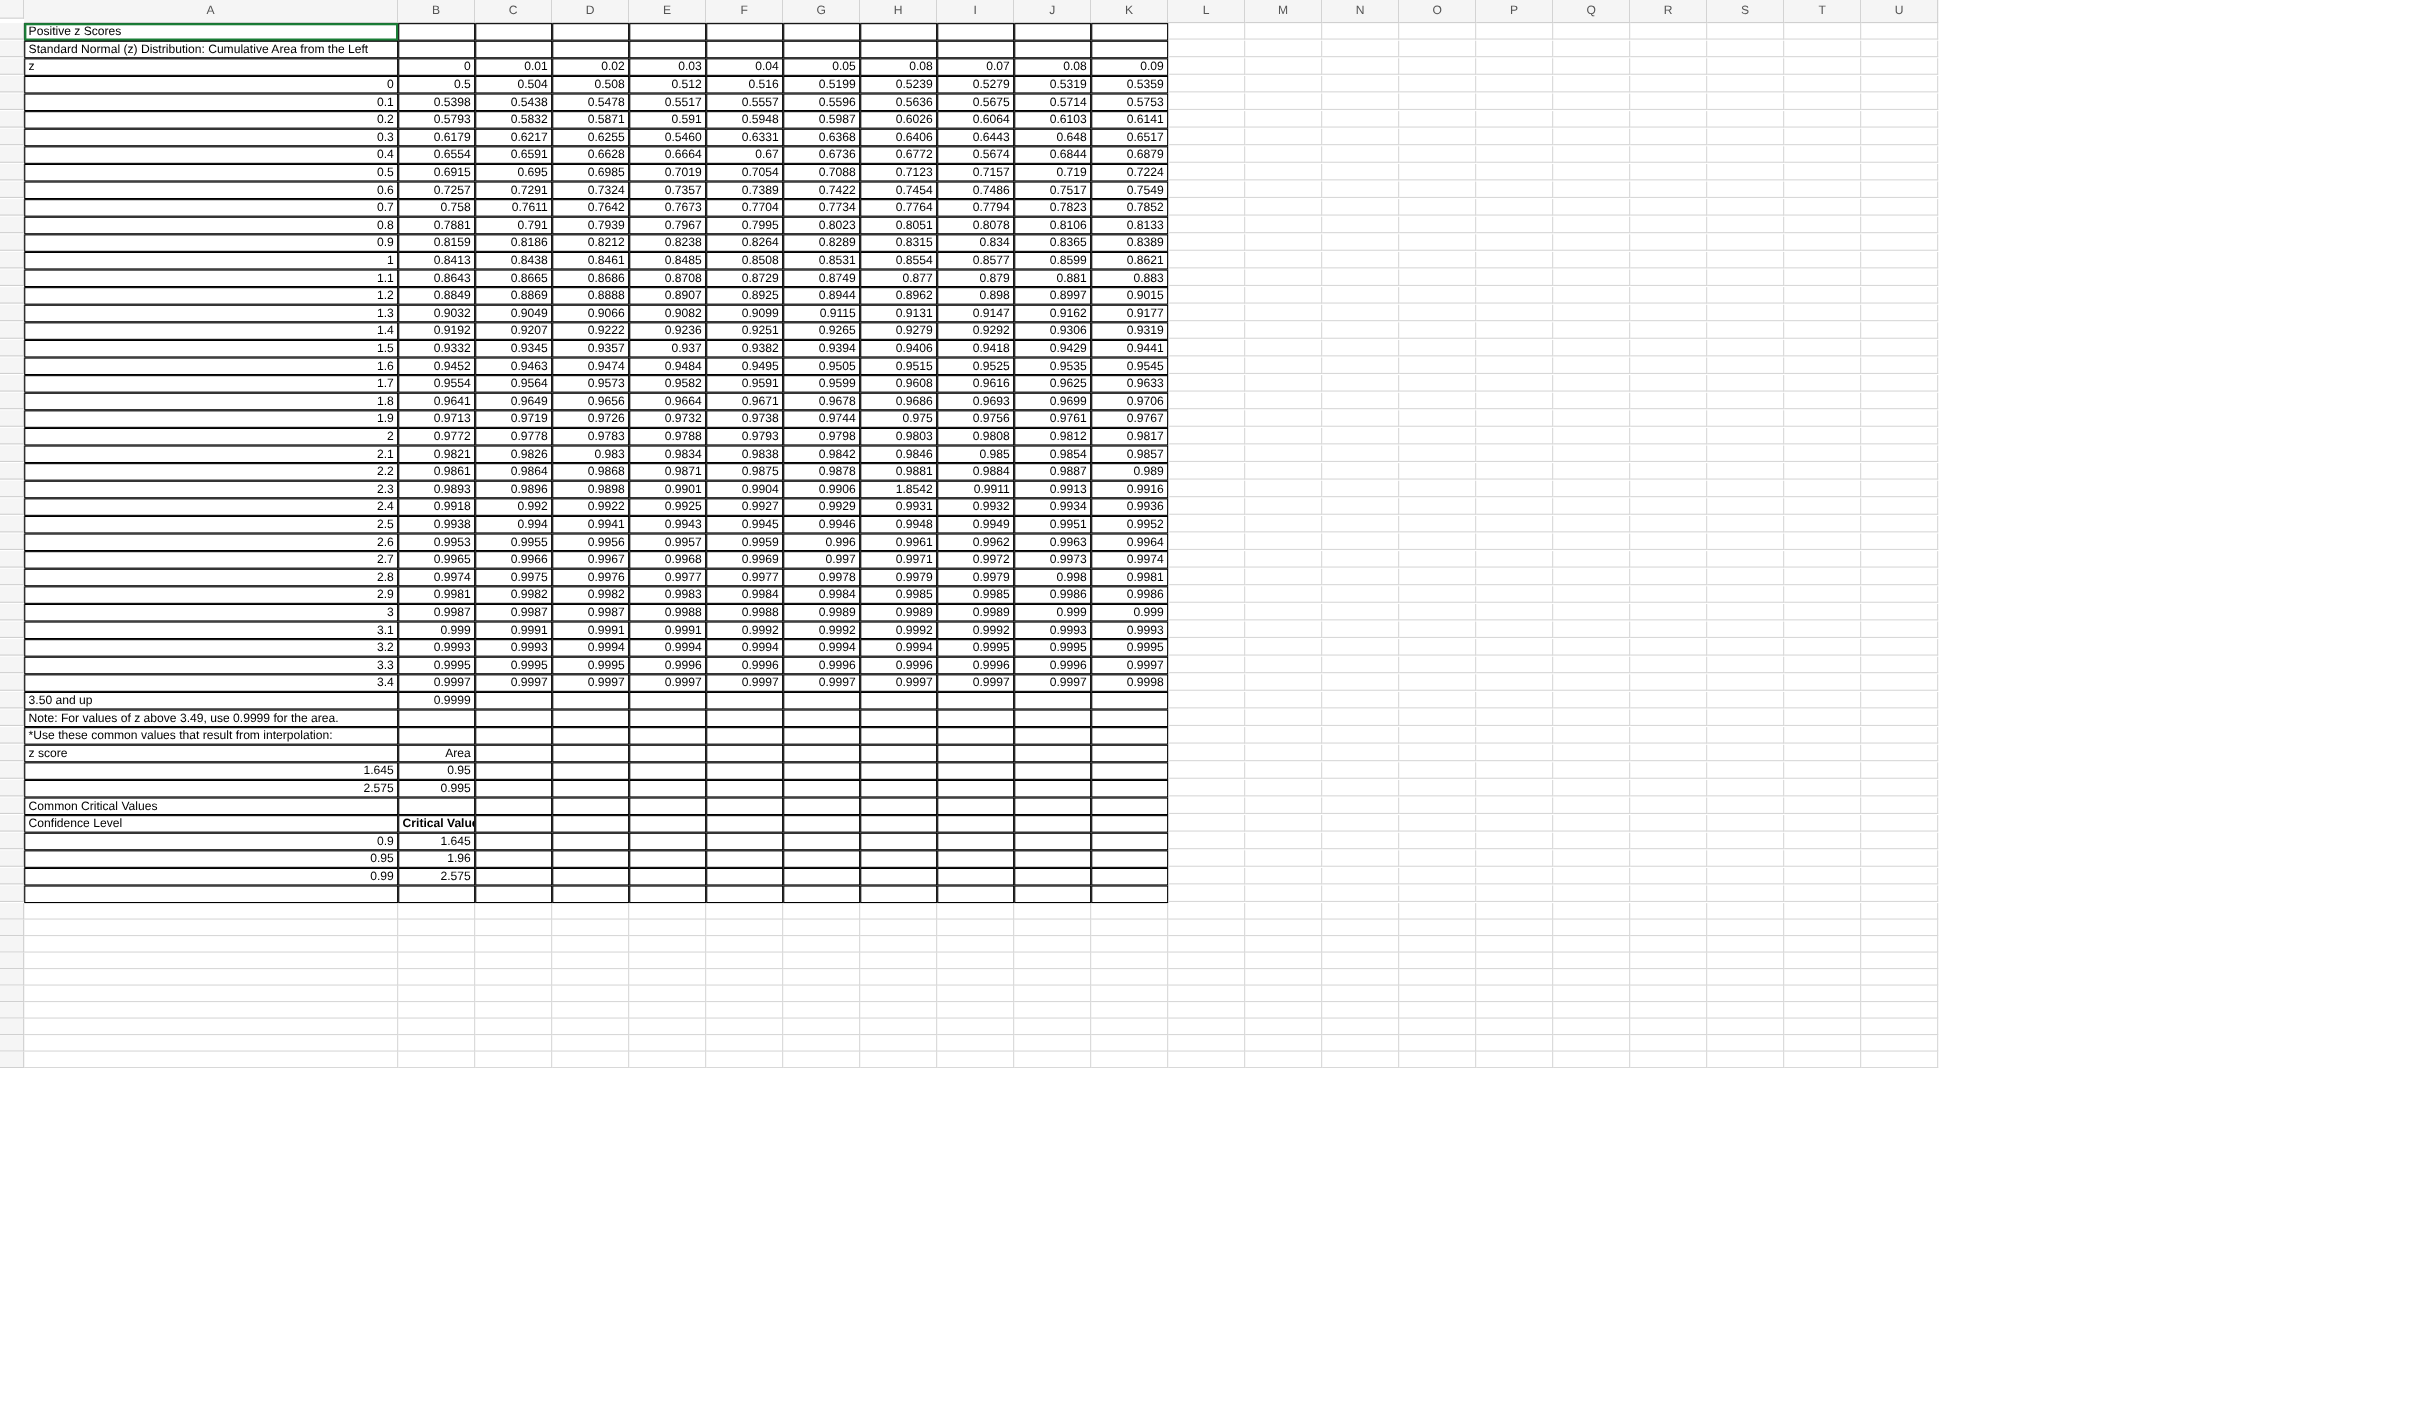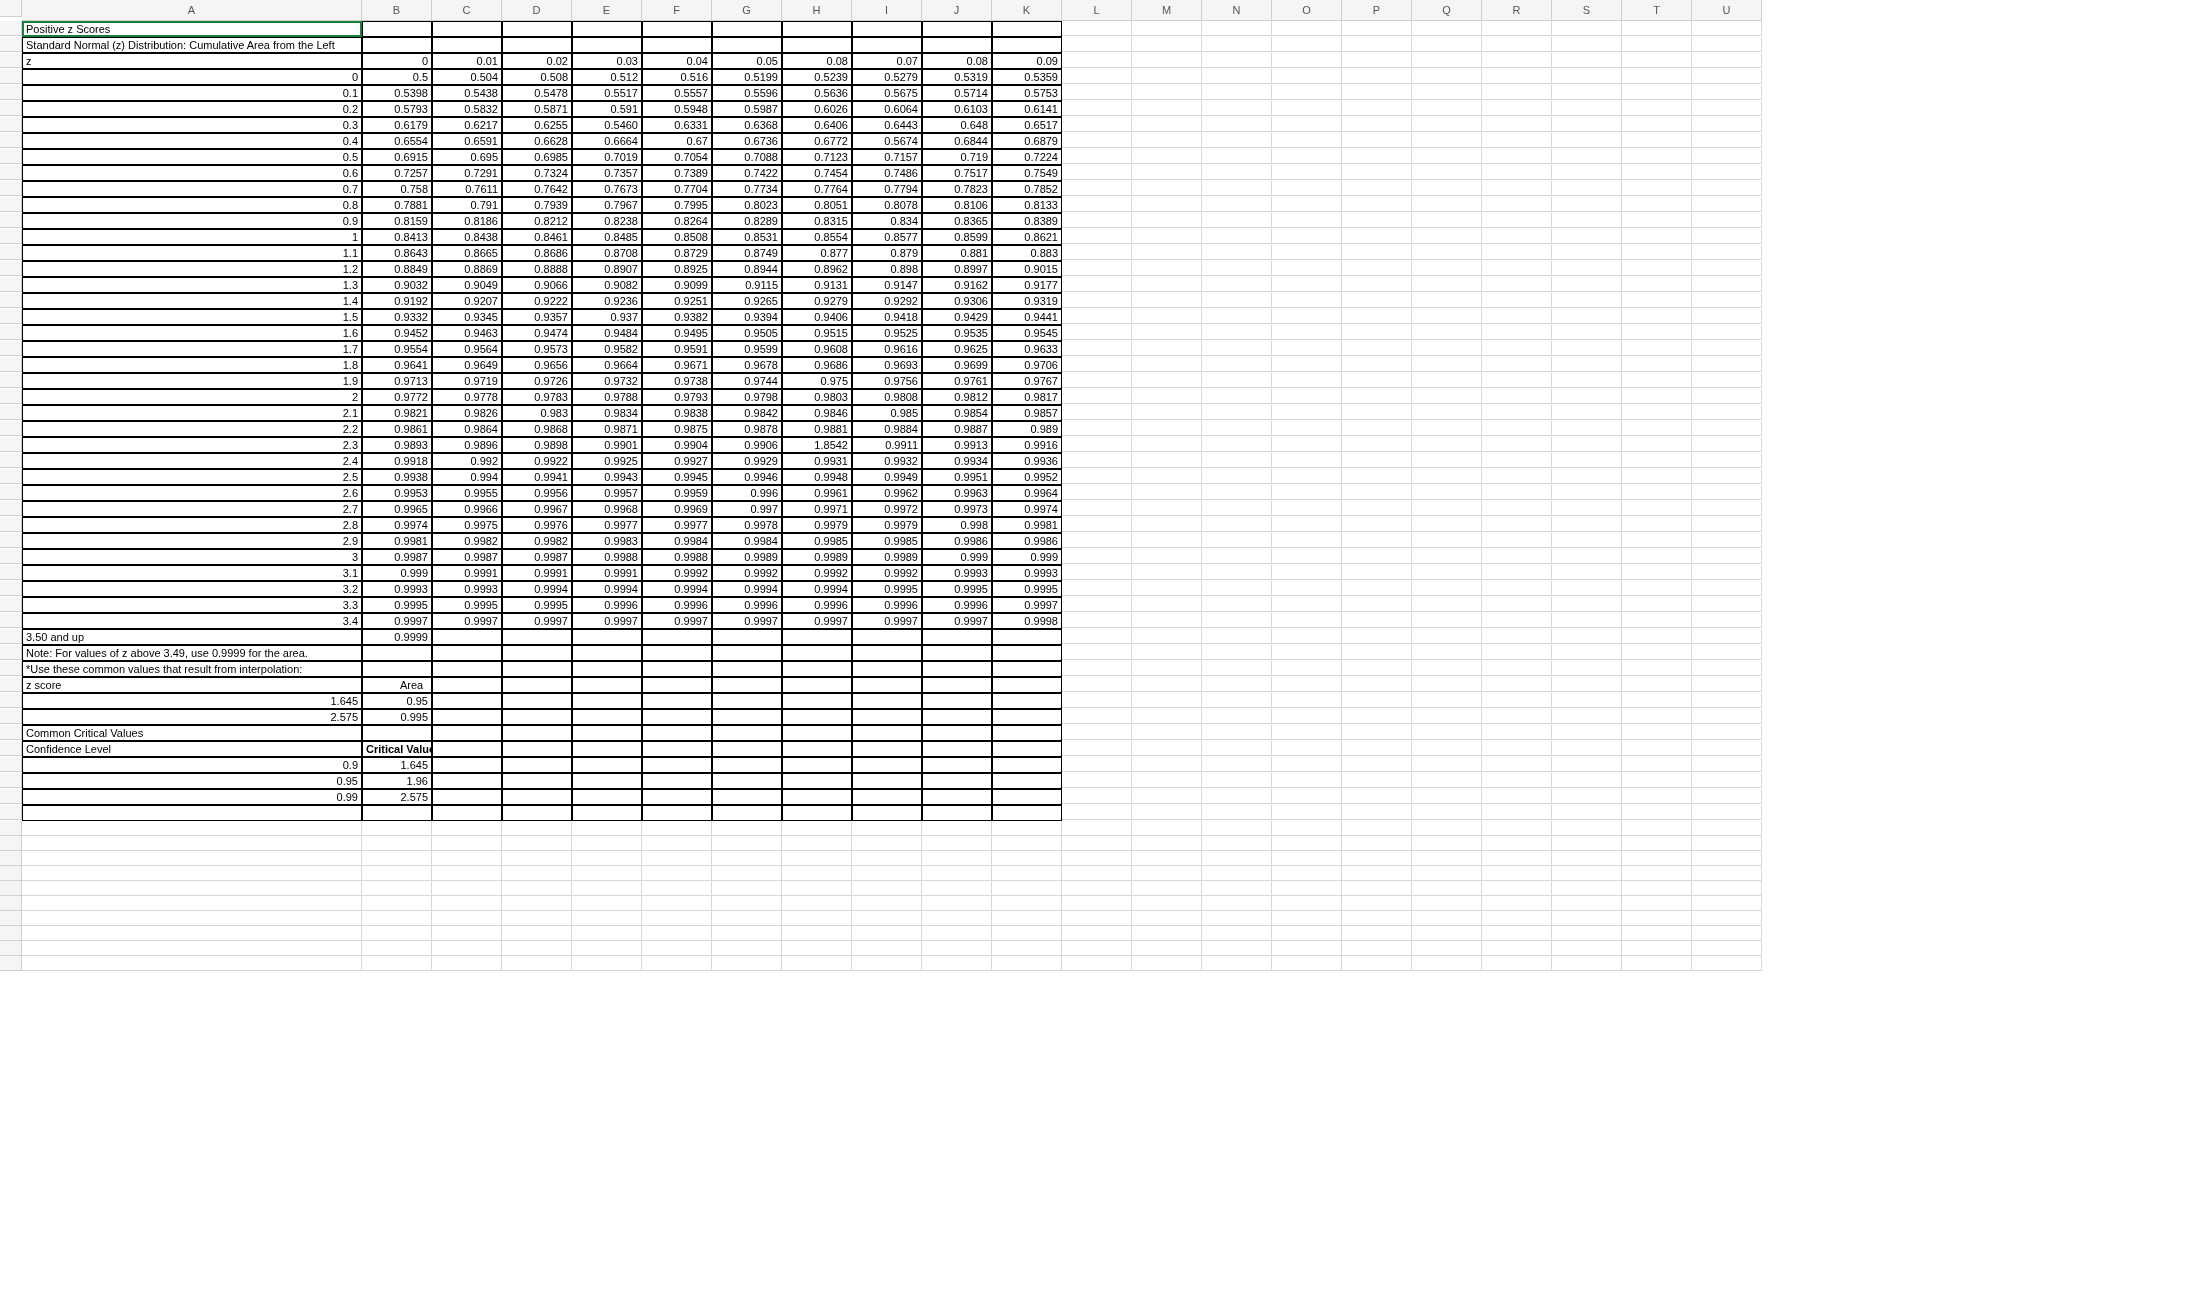--- a/index.html
+++ b/index.html
@@ -937,21 +937,21 @@
     <div class="cell"></div>
     <div class="cell"></div>
     <div class="cell"></div>
     <div class="cell"></div>
     <div class="cell"></div>
     <div class="cell"></div>
     <div class="cell"></div>
     <div class="cell"></div>
     <div class="rowhdr"></div>
     <div class="cell colA boxed">z score</div>
-    <div class="cell boxed" style="text-align: center; padding-left: 32px;">Area</div>
+    <div class="cell boxed" style="text-align: right; padding-left: 32px;">Area</div>
     <div class="cell boxed"></div>
     <div class="cell boxed"></div>
     <div class="cell boxed"></div>
     <div class="cell boxed"></div>
     <div class="cell boxed"></div>
     <div class="cell boxed"></div>
     <div class="cell boxed"></div>
     <div class="cell boxed"></div>
     <div class="cell boxed"></div>
     <div class="cell"></div>

